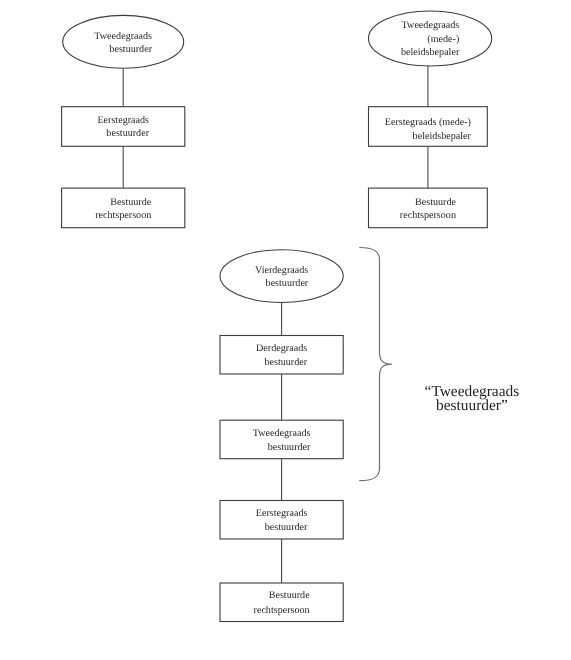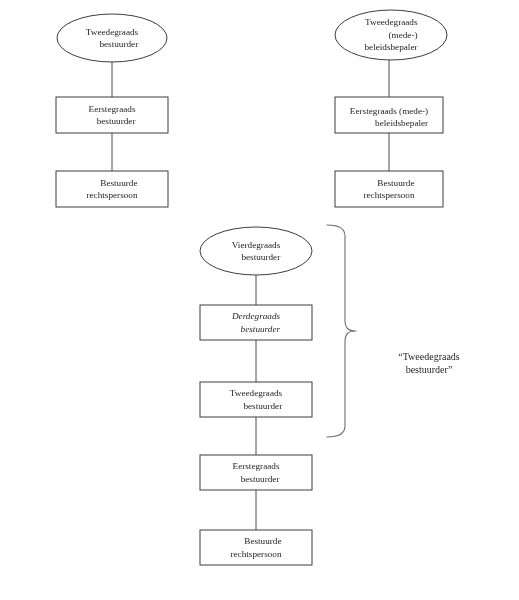--- a/index.html
+++ b/index.html
@@ -56,21 +56,21 @@
     color: #1f1f1f;
     white-space: pre-line;
     display: flex;
     align-items: center;
     justify-content: center;
     pointer-events: none;
   }
   .brace-label {
     position: absolute;
     text-align: center;
-    font-size: 10px;
+    font-size: 14px;
     line-height: 13px;
     color: #1f1f1f;
     white-space: pre-line;
   }
 </style>
 </head>
 <body>
 
 <div id="diagram-root">
 
@@ -134,21 +134,21 @@
 
   <div class="node-text" style="left:335px; top:97px; width:108px; height:40px;">Eerstegraads (mede-)
 beleidsbepaler</div>
 
   <div class="node-text" style="left:335px; top:171px; width:108px; height:36px;">Bestuurde
 rechtspersoon</div>
 
   <div class="node-text" style="left:200px; top:227px; width:112px; height:48px;">Vierdegraads
 bestuurder</div>
 
-  <div class="node-text" style="left:200px; top:305px; width:112px; height:35px;font-style:italic;">Derdegraads
+  <div class="node-text" style="left:200px; top:305px; width:112px; height:35px;">Derdegraads
 bestuurder</div>
 
   <div class="node-text" style="left:200px; top:382px; width:112px; height:35px;">Tweedegraads
 bestuurder</div>
 
   <div class="node-text" style="left:200px; top:455px; width:112px; height:35px;">Eerstegraads
 bestuurder</div>
 
   <div class="node-text" style="left:200px; top:530px; width:112px; height:35px;">Bestuurde
 rechtspersoon</div>

